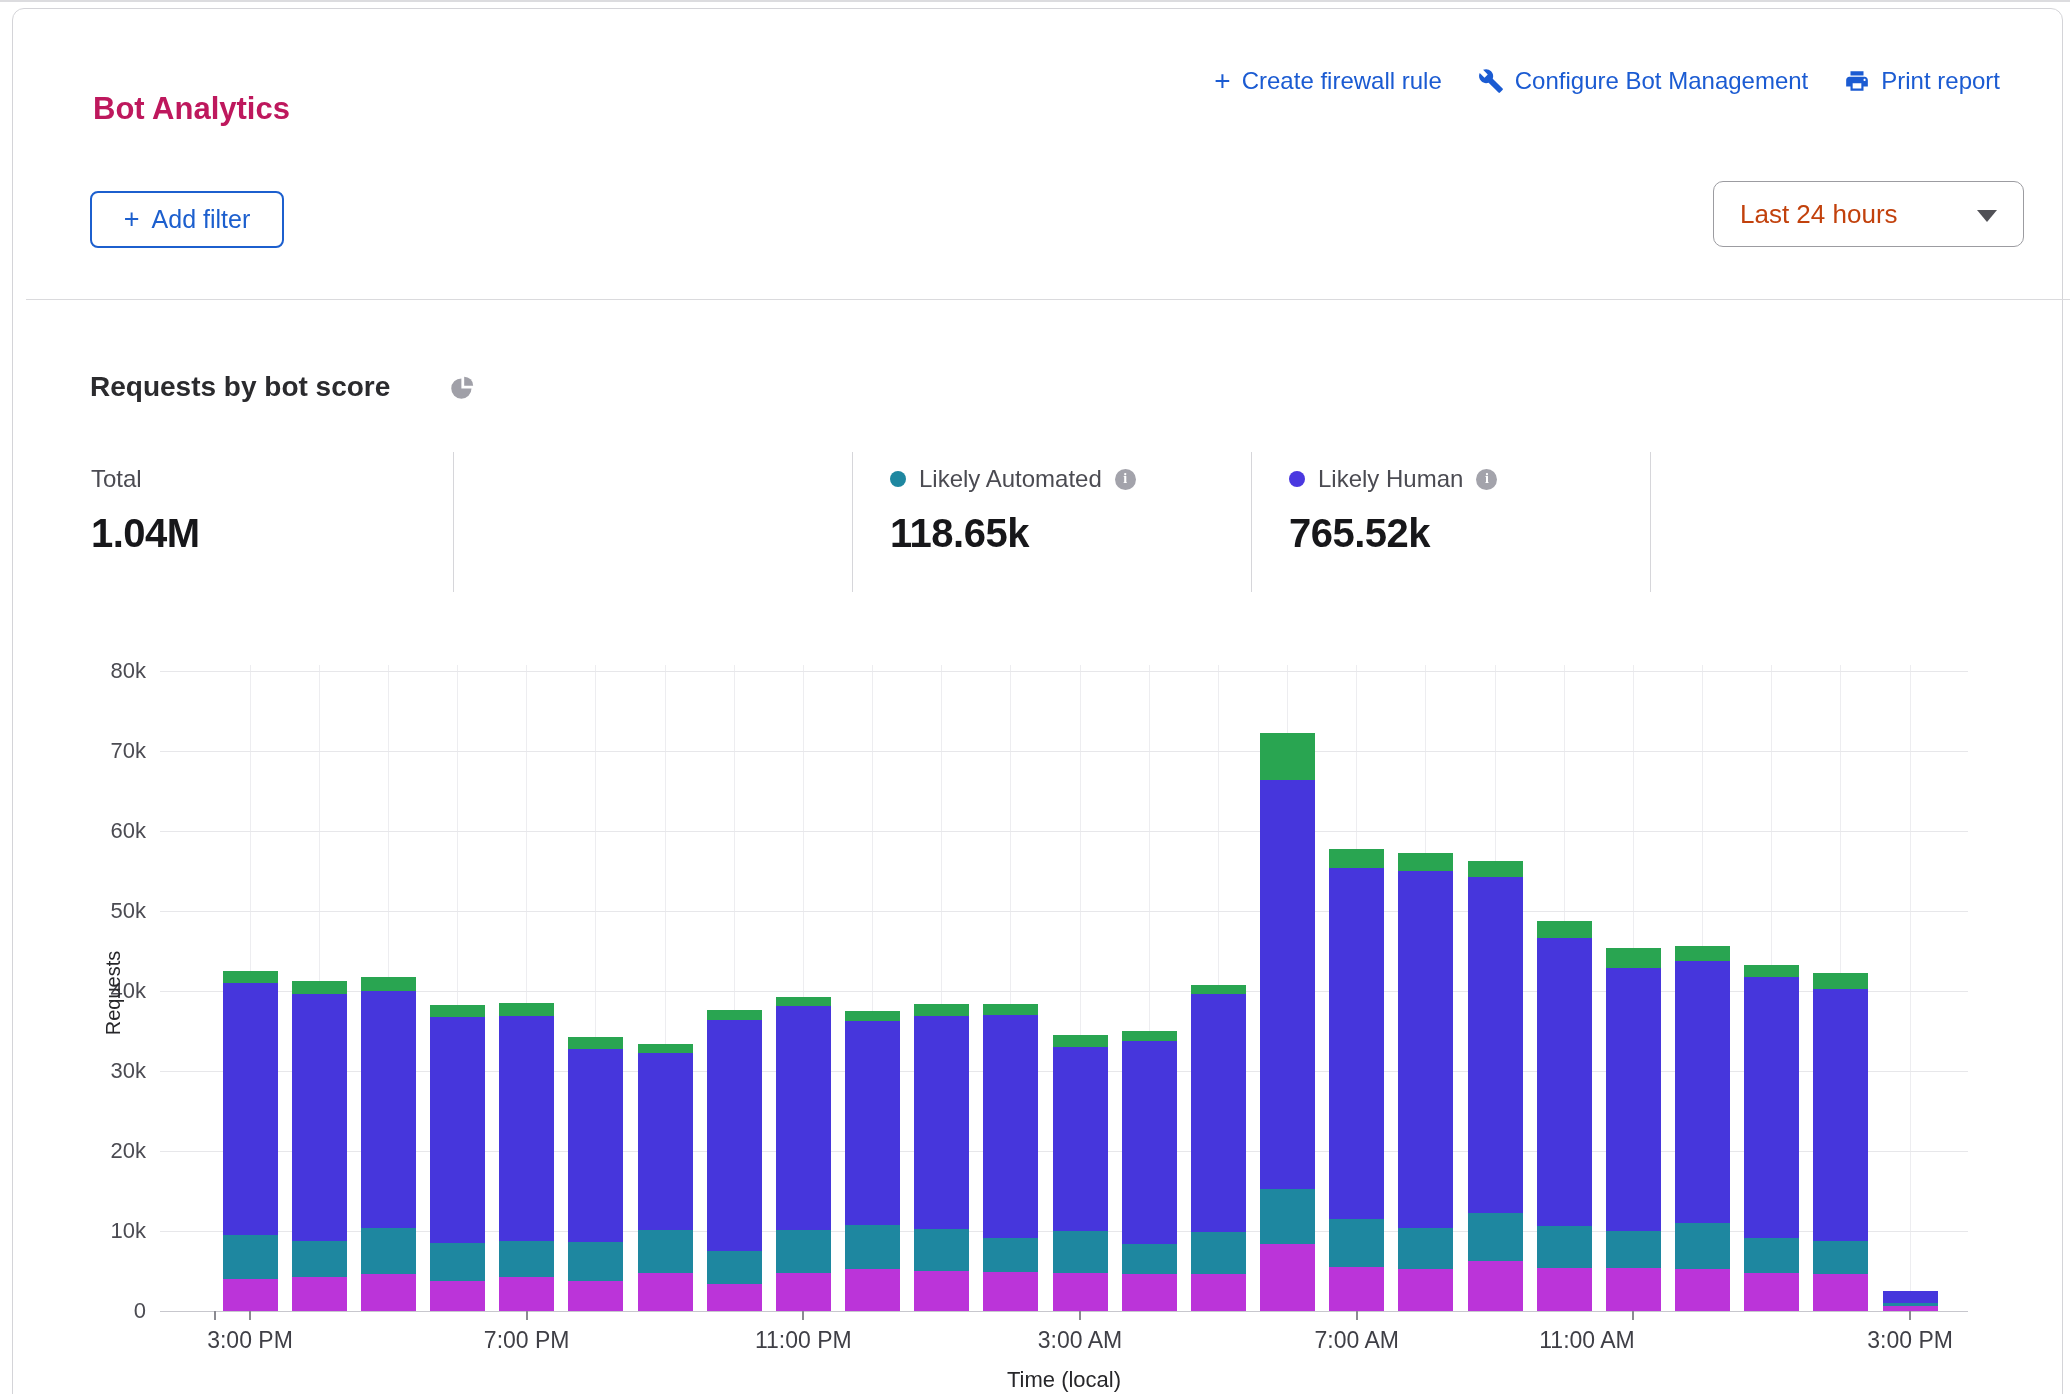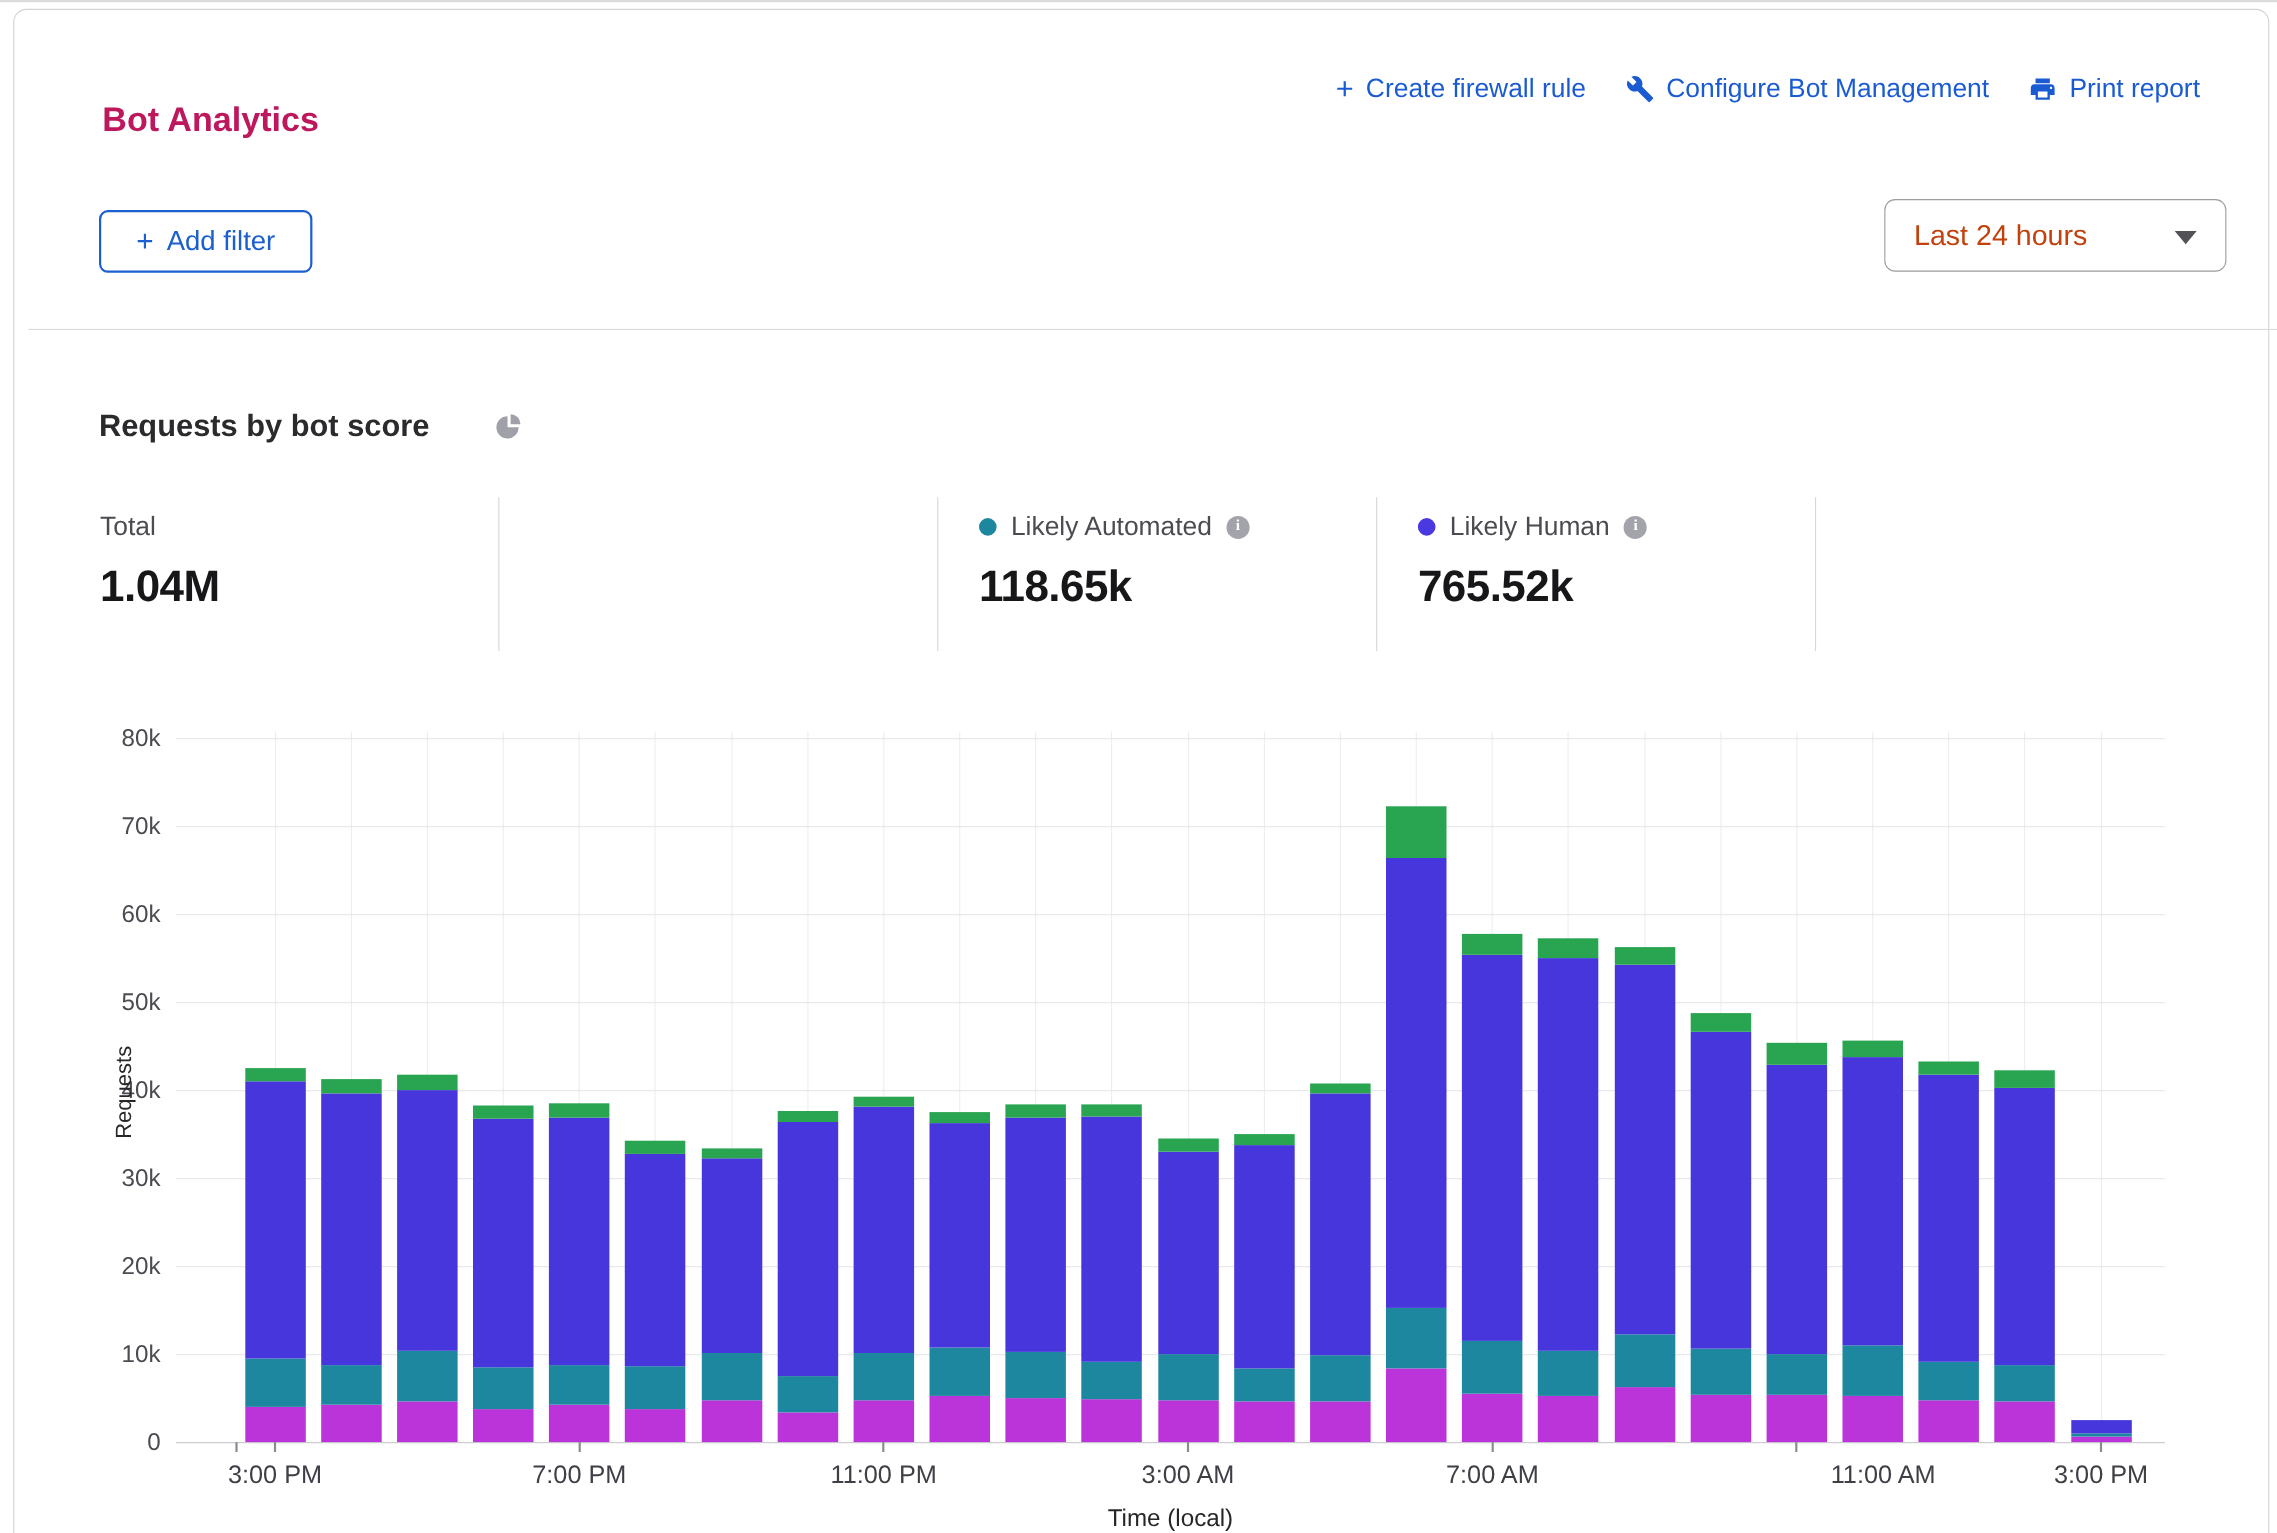--- a/index.html
+++ b/index.html
@@ -287,20 +287,20 @@
       <div class="xtick" style="left: 152px; top: 1318px;">3:00 PM</div>
       <div class="tickmark" style="left: 512.68px; top: 1302px;"></div>
       <div class="xtick" style="left: 428.68px; top: 1318px;">7:00 PM</div>
       <div class="tickmark" style="left: 789.36px; top: 1302px;"></div>
       <div class="xtick" style="left: 705.36px; top: 1318px;">11:00 PM</div>
       <div class="tickmark" style="left: 1066.04px; top: 1302px;"></div>
       <div class="xtick" style="left: 982.04px; top: 1318px;">3:00 AM</div>
       <div class="tickmark" style="left: 1342.72px; top: 1302px;"></div>
       <div class="xtick" style="left: 1258.72px; top: 1318px;">7:00 AM</div>
       <div class="tickmark" style="left: 1619.4px; top: 1302px;"></div>
-      <div class="xtick" style="left: 1614px; top: 1318px;">11:00 AM</div>
+      <div class="xtick" style="left: 1489px; top: 1318px;">11:00 AM</div>
       <div class="tickmark" style="left: 1896.08px; top: 1302px;"></div>
       <div class="xtick" style="left: 1812.08px; top: 1318px;">3:00 PM</div>
     </div>
   <div class="ylabel">Requests</div>
   <div class="xlabel">Time (local)</div>
 
 </div>
 
 </body></html>

